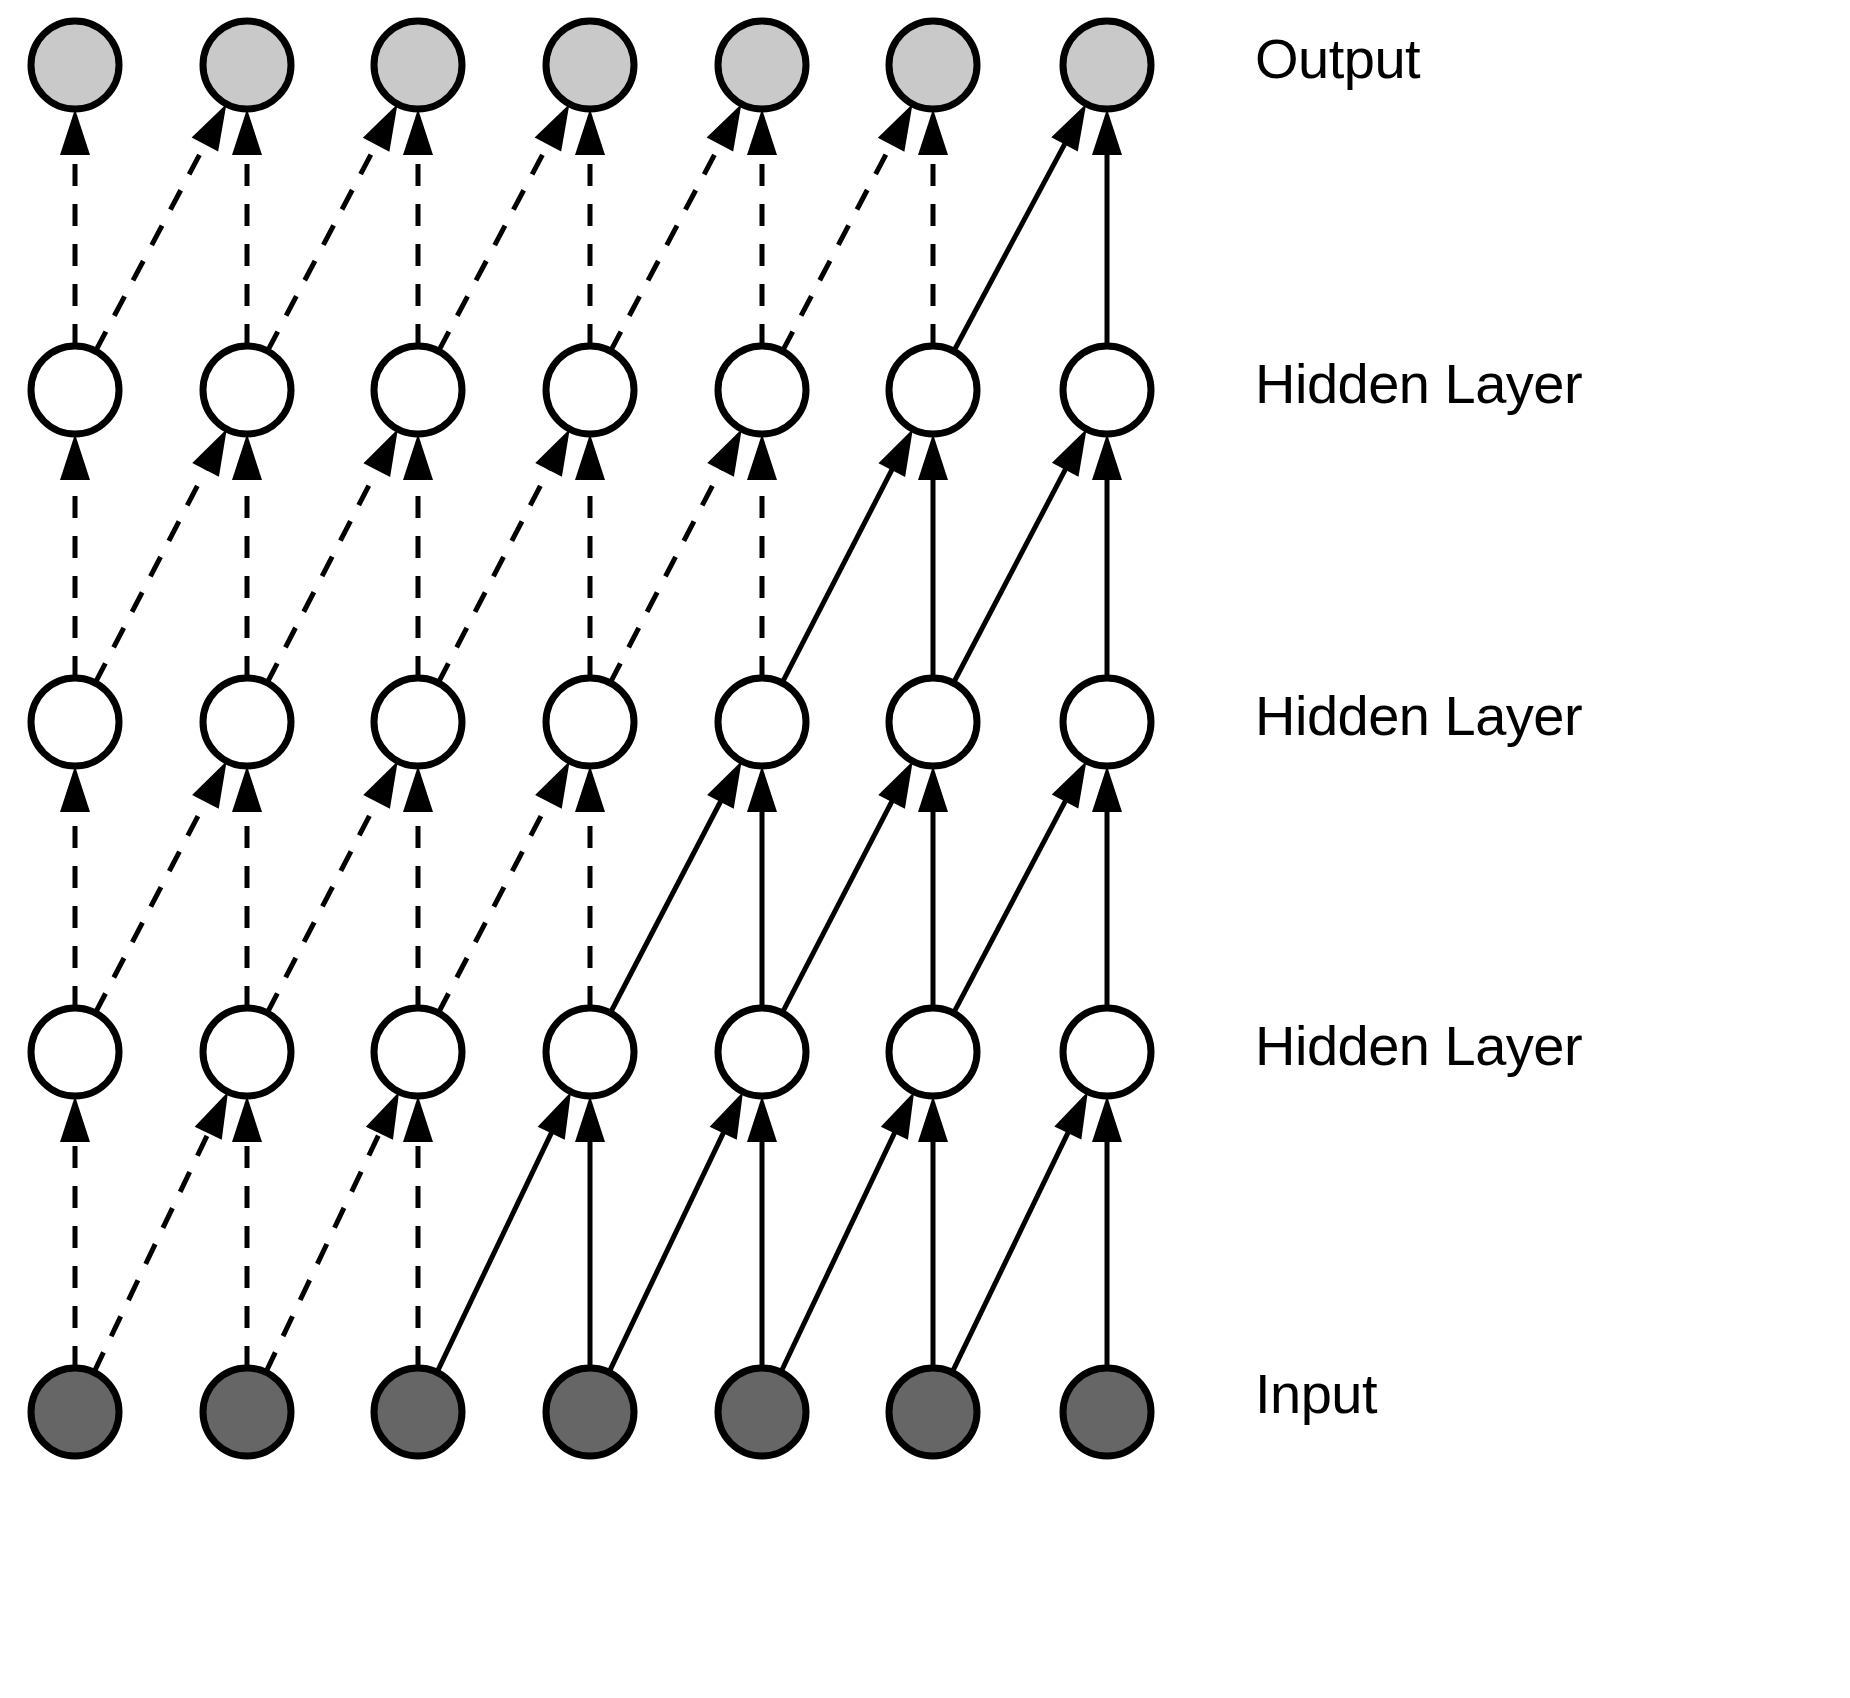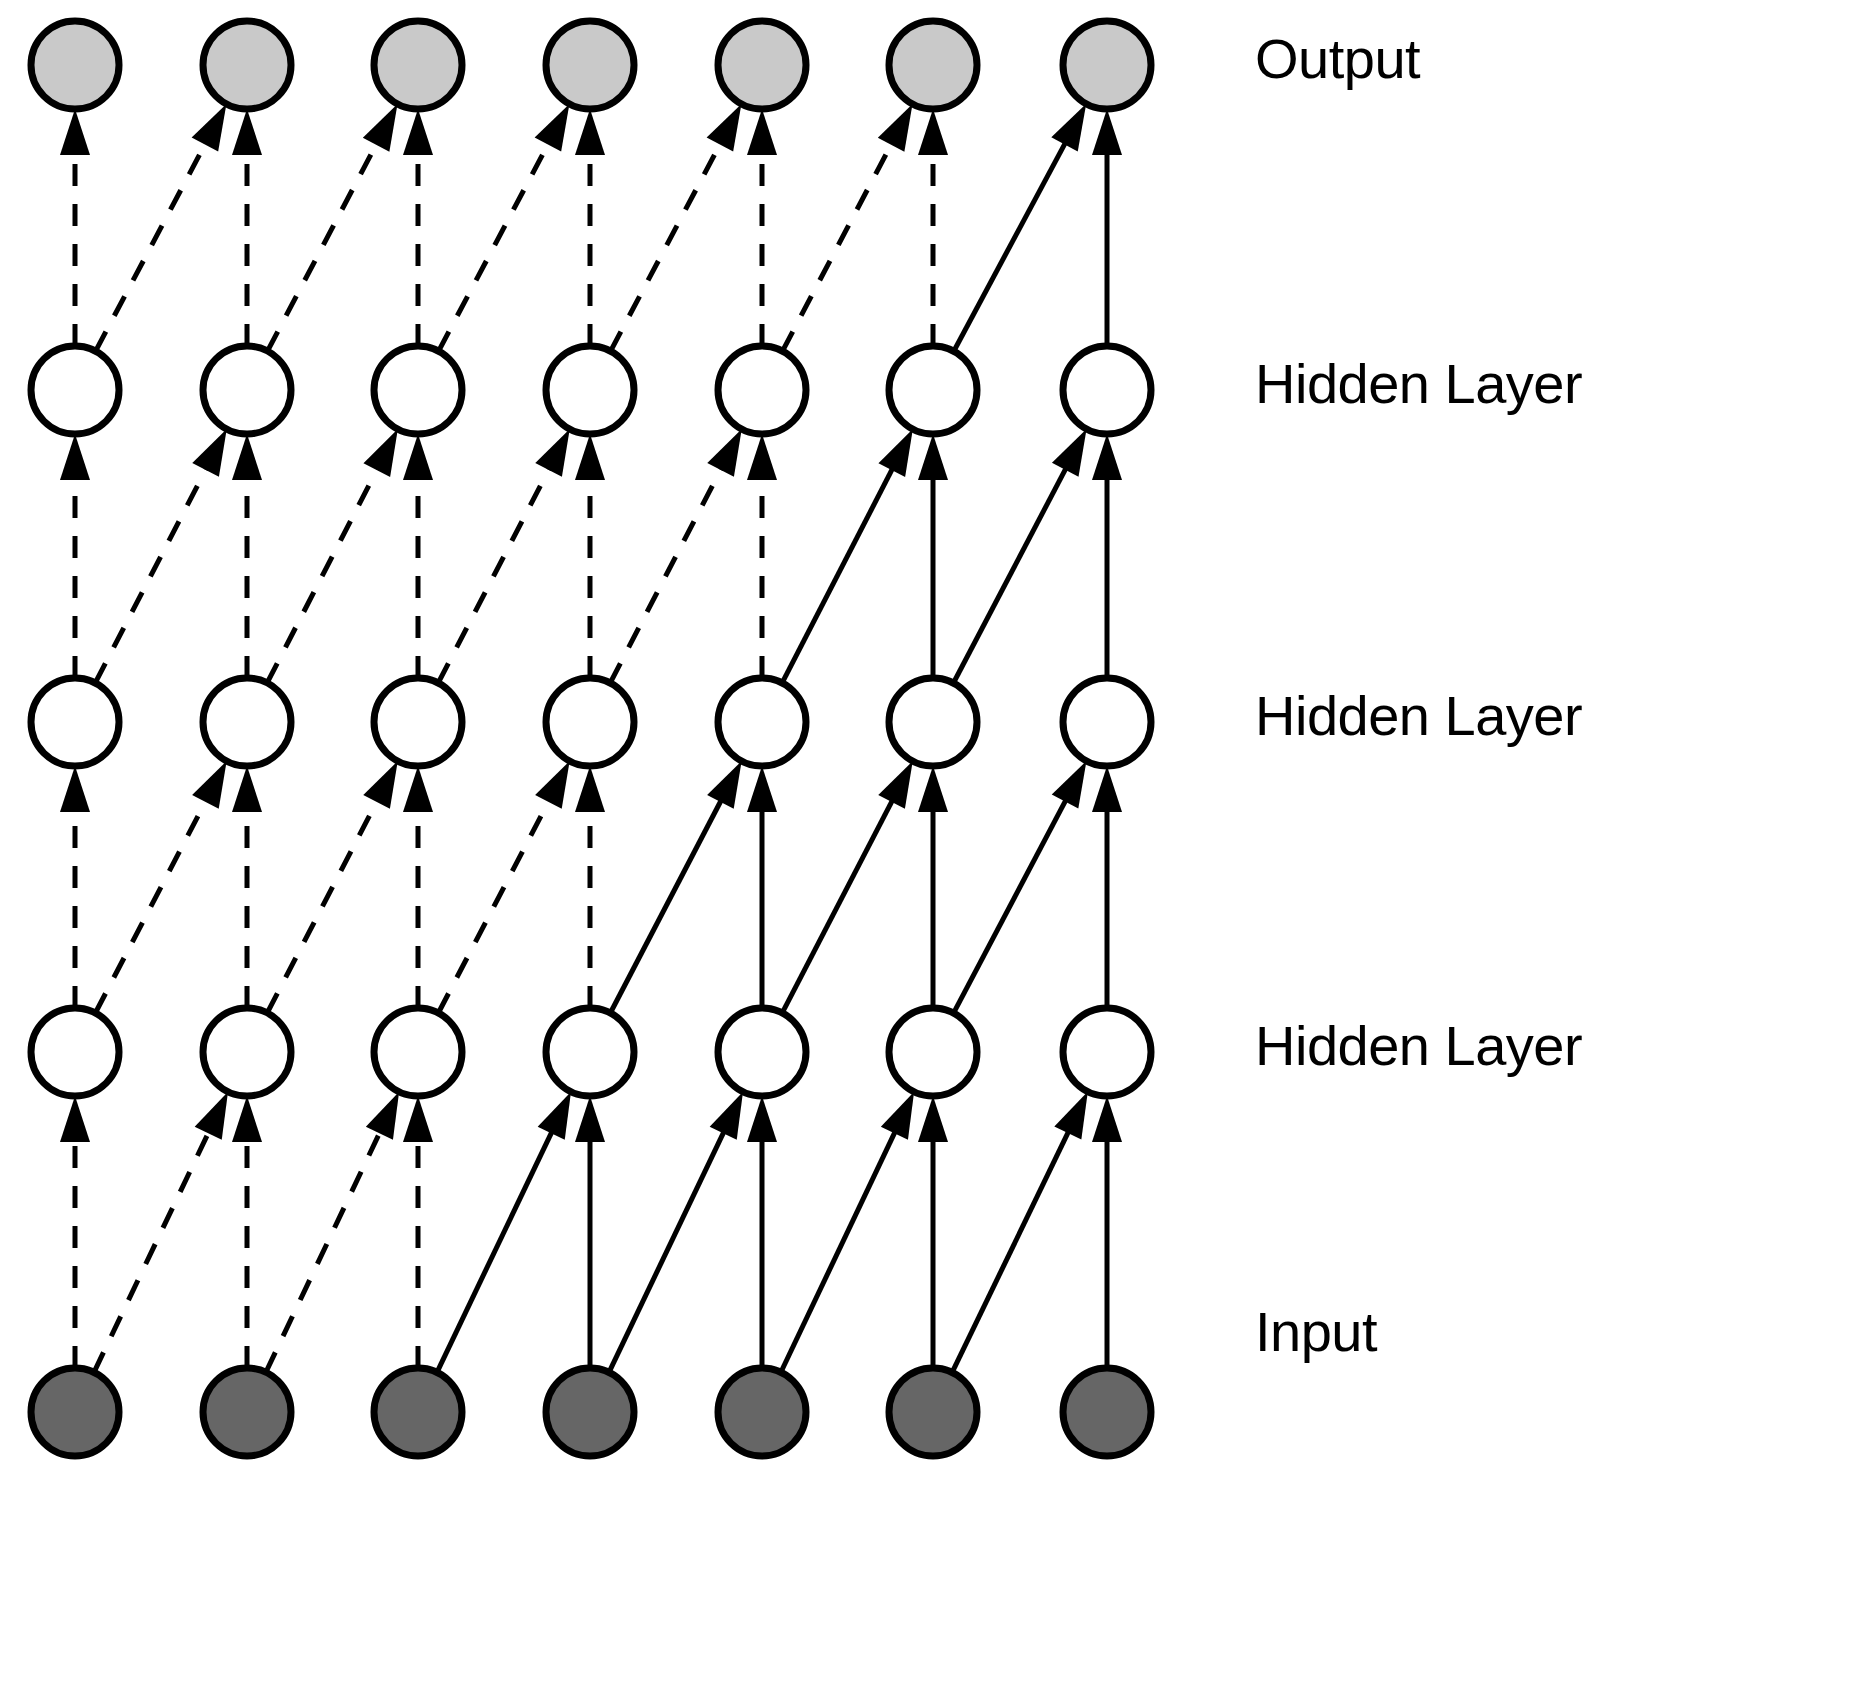--- a/index.html
+++ b/index.html
@@ -267,15 +267,15 @@
         <circle cx="762" cy="1412" r="44" fill="#666666" stroke="#000000" stroke-width="7"></circle>
         <circle cx="933" cy="1412" r="44" fill="#666666" stroke="#000000" stroke-width="7"></circle>
         <circle cx="1107" cy="1412" r="44" fill="#666666" stroke="#000000" stroke-width="7"></circle>
       </g>
   </svg>
   <div id="label-layer">
       <div class="lyr-label" style="left: 1255px; top: 31px;">Output</div>
       <div class="lyr-label" style="left: 1255px; top: 356px;">Hidden Layer</div>
       <div class="lyr-label" style="left: 1255px; top: 688px;">Hidden Layer</div>
       <div class="lyr-label" style="left: 1255px; top: 1018px;">Hidden Layer</div>
-      <div class="lyr-label" style="left: 1255px; top: 1304px;">Input</div>
+      <div class="lyr-label" style="left: 1255px; top: 1366px;">Input</div>
     </div>
 </div>
 
 </body></html>

